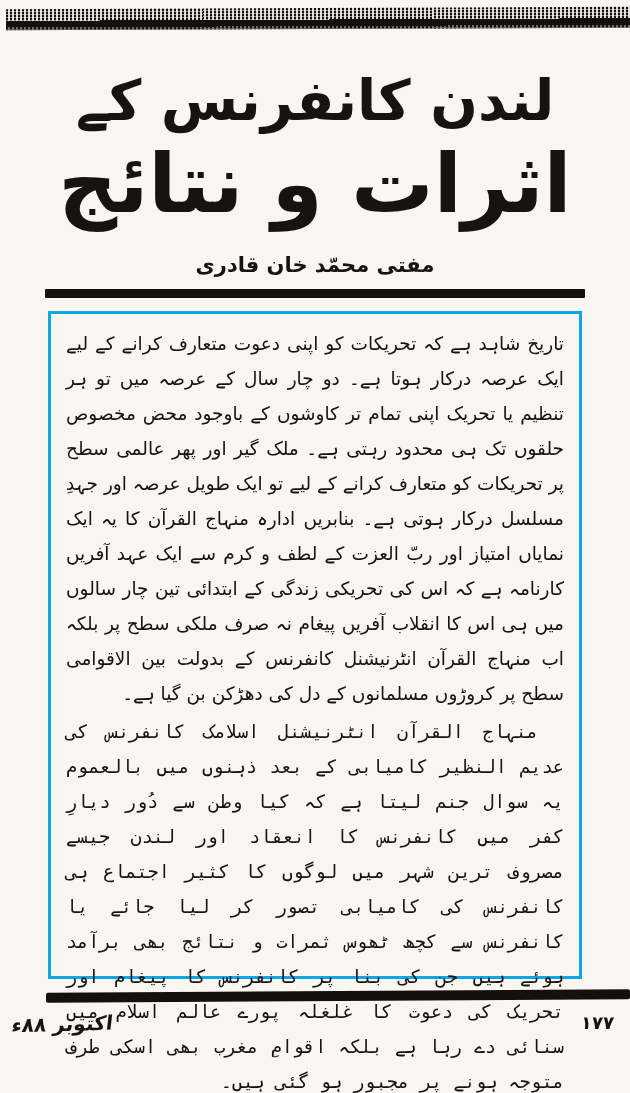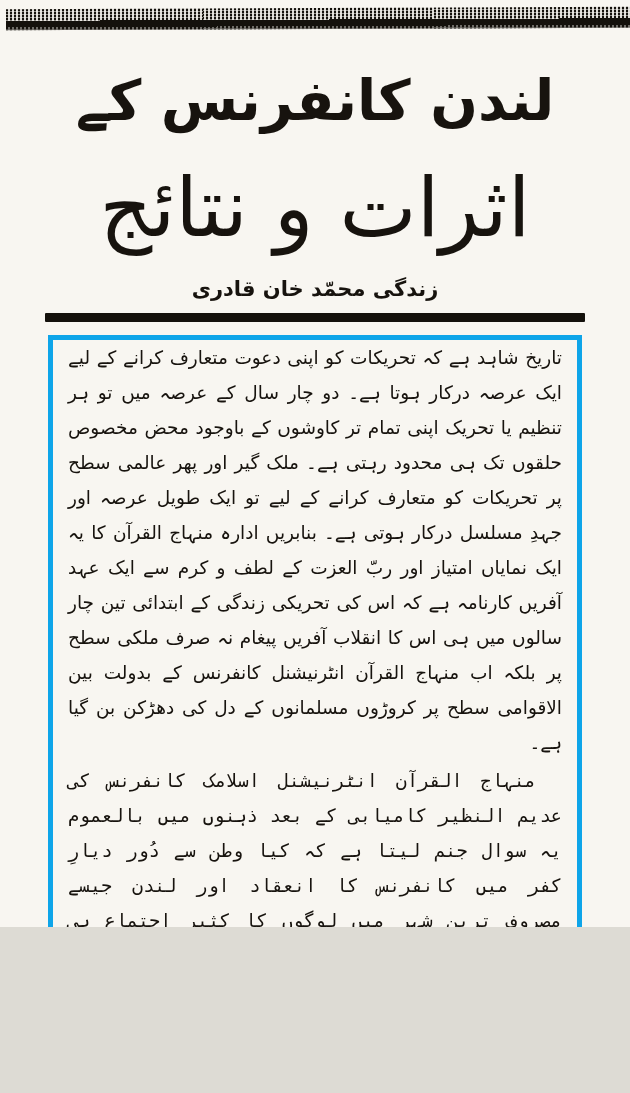--- a/index.html
+++ b/index.html
@@ -1,18 +1,18 @@
 <!DOCTYPE html>
 <html lang="ur" dir="rtl"><head>
 <meta charset="utf-8">
 <style>
   html,body{margin:0;padding:0;background:#dddbd4;}
   .page{
     position:relative;
-    width:630px;height:927px;
+    width:630px;height:1093px;
     margin:0 auto;
     background:#f8f6f1;
     font-family:"DejaVu Sans",sans-serif;
     color:#17130e;
     overflow:hidden;
     box-sizing:border-box;
   }
   
   .top-rule{
     margin:8px 0 0 6px;
@@ -26,47 +26,47 @@
   .title1{
     margin:40px 12px 0;
     text-align:center;
     direction:rtl;
     font-size:56px;
     font-weight:bold;
     line-height:1.15;
     letter-spacing:-1px;
   }
   .title2{
-    margin:32px 12px 0;
+    margin:8px 12px 0;
     text-align:center;
     direction:rtl;
     font-size:82px;
-    font-weight:normal;
+    font-weight:bold;
     line-height:1.05;
     letter-spacing:-2px;
   }
   .author{
     margin:26px 0 0;
     text-align:center;
     direction:rtl;
     font-size:21px;
     font-weight:bold;
   }
   .heavy-rule{
     width:540px;height:9px;
     margin:12px auto 0;
     background:#14110c;
     border-radius:1px;
   }
   .text-box{
     width:534px;height:668px;
     margin:13px auto 0;
-    border:5px solid #0ea5e9;
+    border:3px solid #0ea5e9;
     box-sizing:border-box;
-    padding:0 15px 0;
+    padding:12px 15px 0;
     direction:rtl;
   }
   .text-box p{
     margin:0 0 5px;
     font-size:18.5px;
     line-height:35px;
     text-align:justify;
     text-justify:inter-word;
   }
   .text-box p.indent-1{text-indent:26px;font-family:Liberation Mono, monospace;}
@@ -103,21 +103,21 @@
 <body>
 
 <div class="page">
 
   <div class="top-rule"></div>
 
   <h1 class="title1">لندن کانفرنس کے</h1>
 
   <h1 class="title2">اثرات و نتائج</h1>
 
-  <div class="author">زندگی محمّد خان قادری</div>
+  <div class="author">مفتی محمّد خان قادری</div>
 
   <div class="heavy-rule"></div>
 
   <div class="text-box">
     <p>تاریخ شاہد ہے کہ تحریکات کو اپنی دعوت متعارف کرانے کے لیے ایک عرصہ درکار ہوتا ہے۔ دو چار سال کے عرصہ میں تو ہر تنظیم یا تحریک اپنی تمام تر کاوشوں کے باوجود محض مخصوص حلقوں تک ہی محدود رہتی ہے۔ ملک گیر اور پھر عالمی سطح پر تحریکات کو متعارف کرانے کے لیے تو ایک طویل عرصہ اور جہدِ مسلسل درکار ہوتی ہے۔ بنابریں ادارہ منہاج القرآن کا یہ ایک نمایاں امتیاز اور ربّ العزت کے لطف و کرم سے ایک عہد آفریں کارنامہ ہے کہ اس کی تحریکی زندگی کے ابتدائی تین چار سالوں میں ہی اس کا انقلاب آفریں پیغام نہ صرف ملکی سطح پر بلکہ اب منہاج القرآن انٹرنیشنل کانفرنس کے بدولت بین الاقوامی سطح پر کروڑوں مسلمانوں کے دل کی دھڑکن بن گیا ہے۔</p>
     <p class="indent-1">منہاج القرآن انٹرنیشنل اسلامک کانفرنس کی عدیم النظیر کامیابی کے بعد ذہنوں میں بالعموم یہ سوال جنم لیتا ہے کہ کیا وطن سے دُور دیارِ کفر میں کانفرنس کا انعقاد اور لندن جیسے مصروف ترین شہر میں لوگوں کا کثیر اجتماع ہی کانفرنس کی کامیابی تصور کر لیا جائے یا کانفرنس سے کچھ ٹھوس ثمرات و نتائج بھی برآمد ہوئے ہیں جن کی بنا پر کانفرنس کا پیغام اور تحریک کی دعوت کا غلغلہ پورے عالم اسلام میں سنائی دے رہا ہے بلکہ اقوامِ مغرب بھی اسکی طرف متوجہ ہونے پر مجبور ہو گئی ہیں۔</p>
     <p class="indent-2">اس مضمون میں اسی سوال کا جواب دیا گیا ہے اور کانفرنس کے اثرات و نتائج پر تفصیل کے ساتھ روشنی ڈالی گئی ہے۔</p>
   </div>
 
   <div class="bottom-rule"></div>

